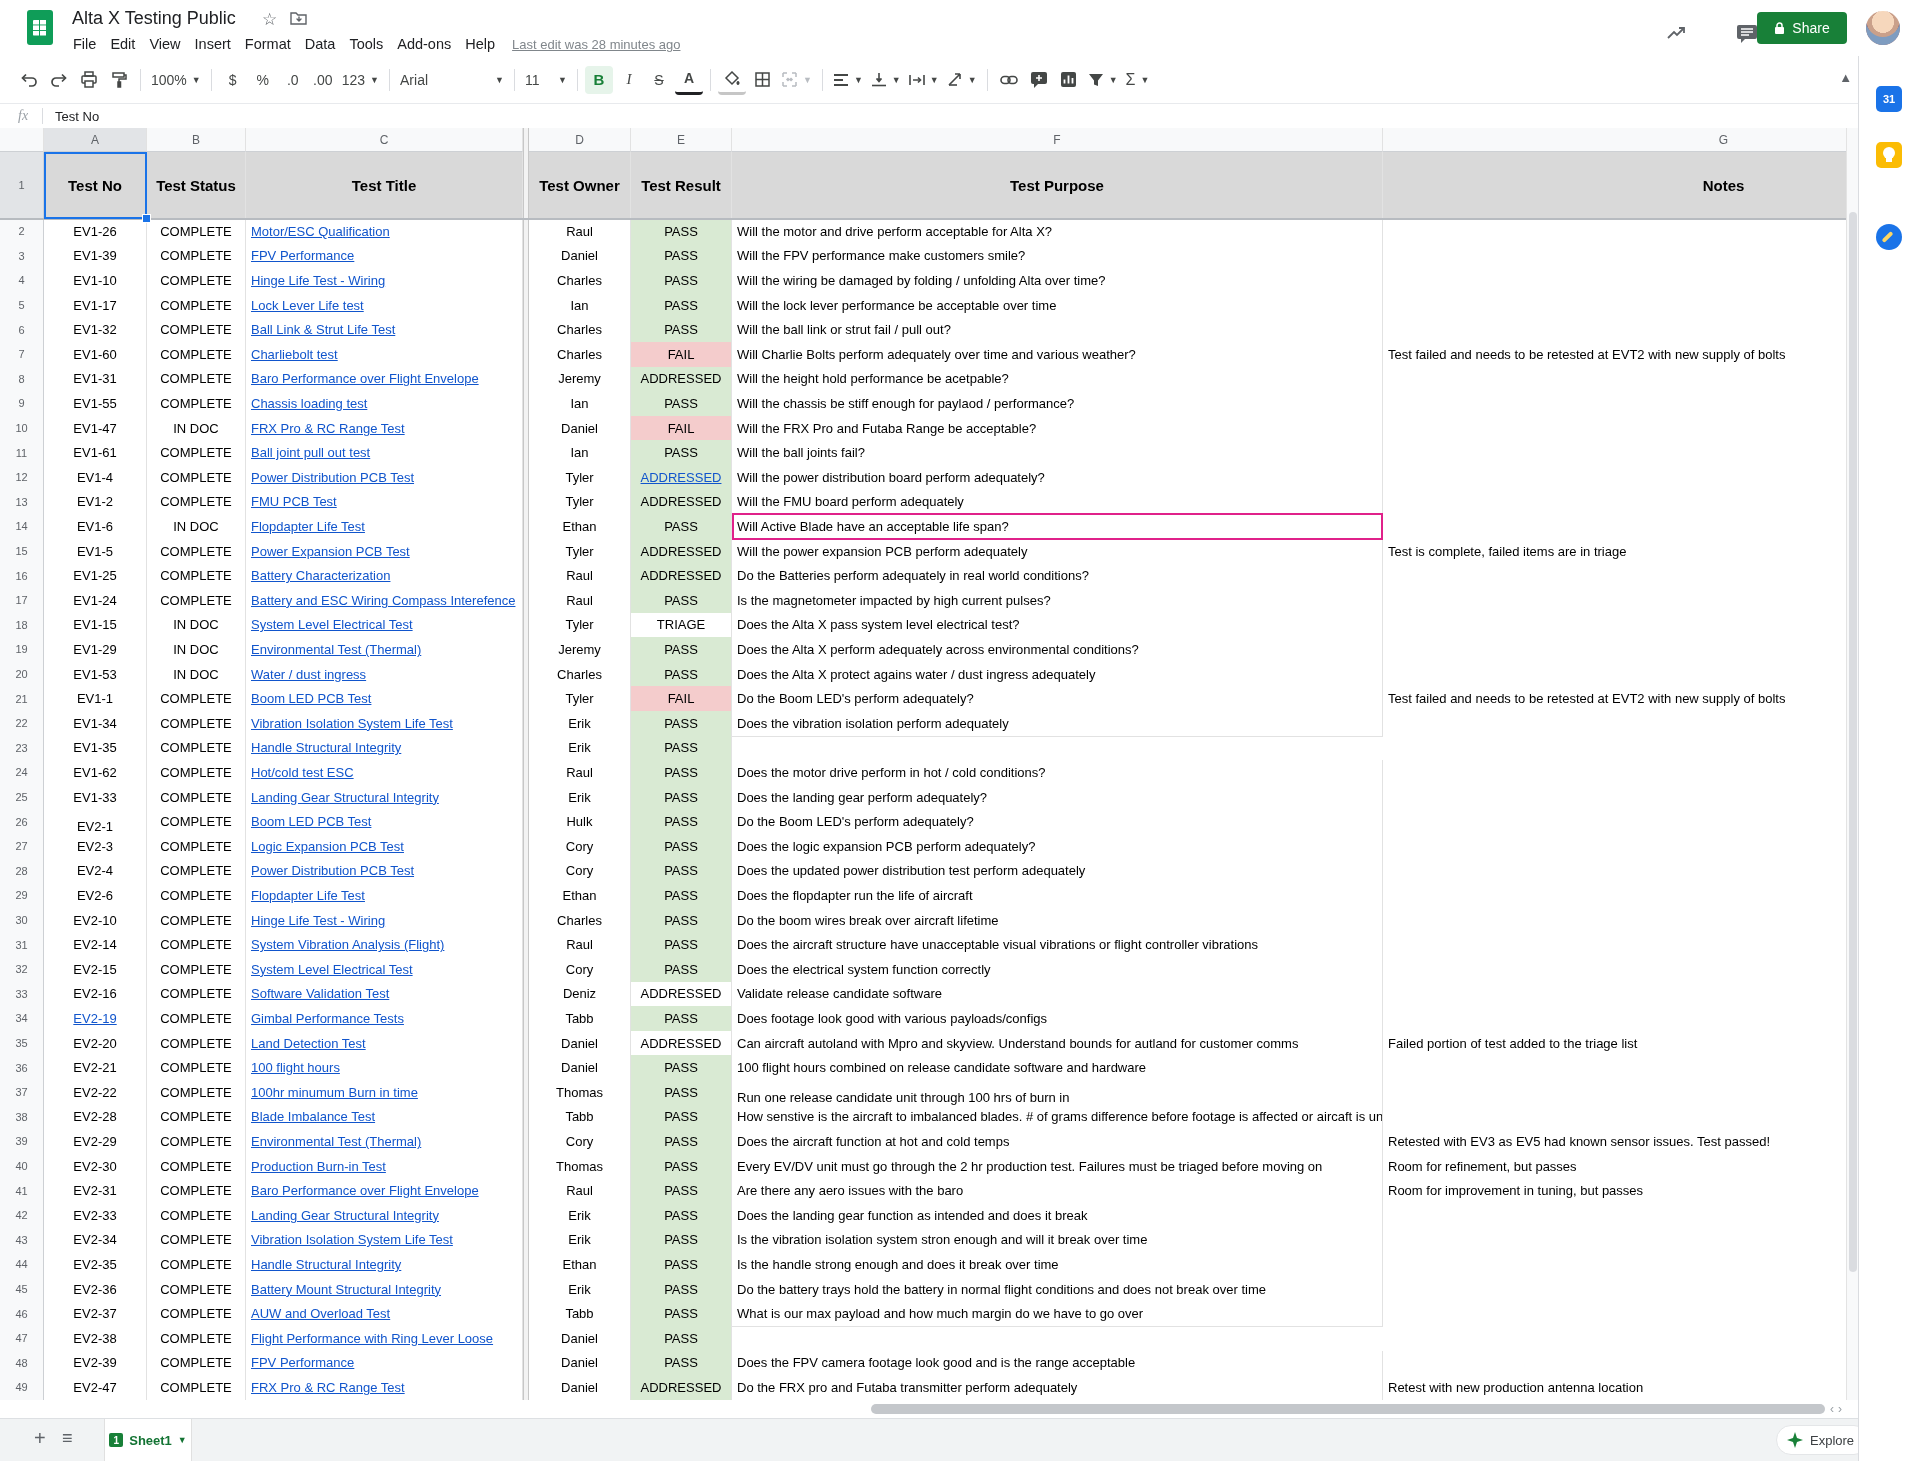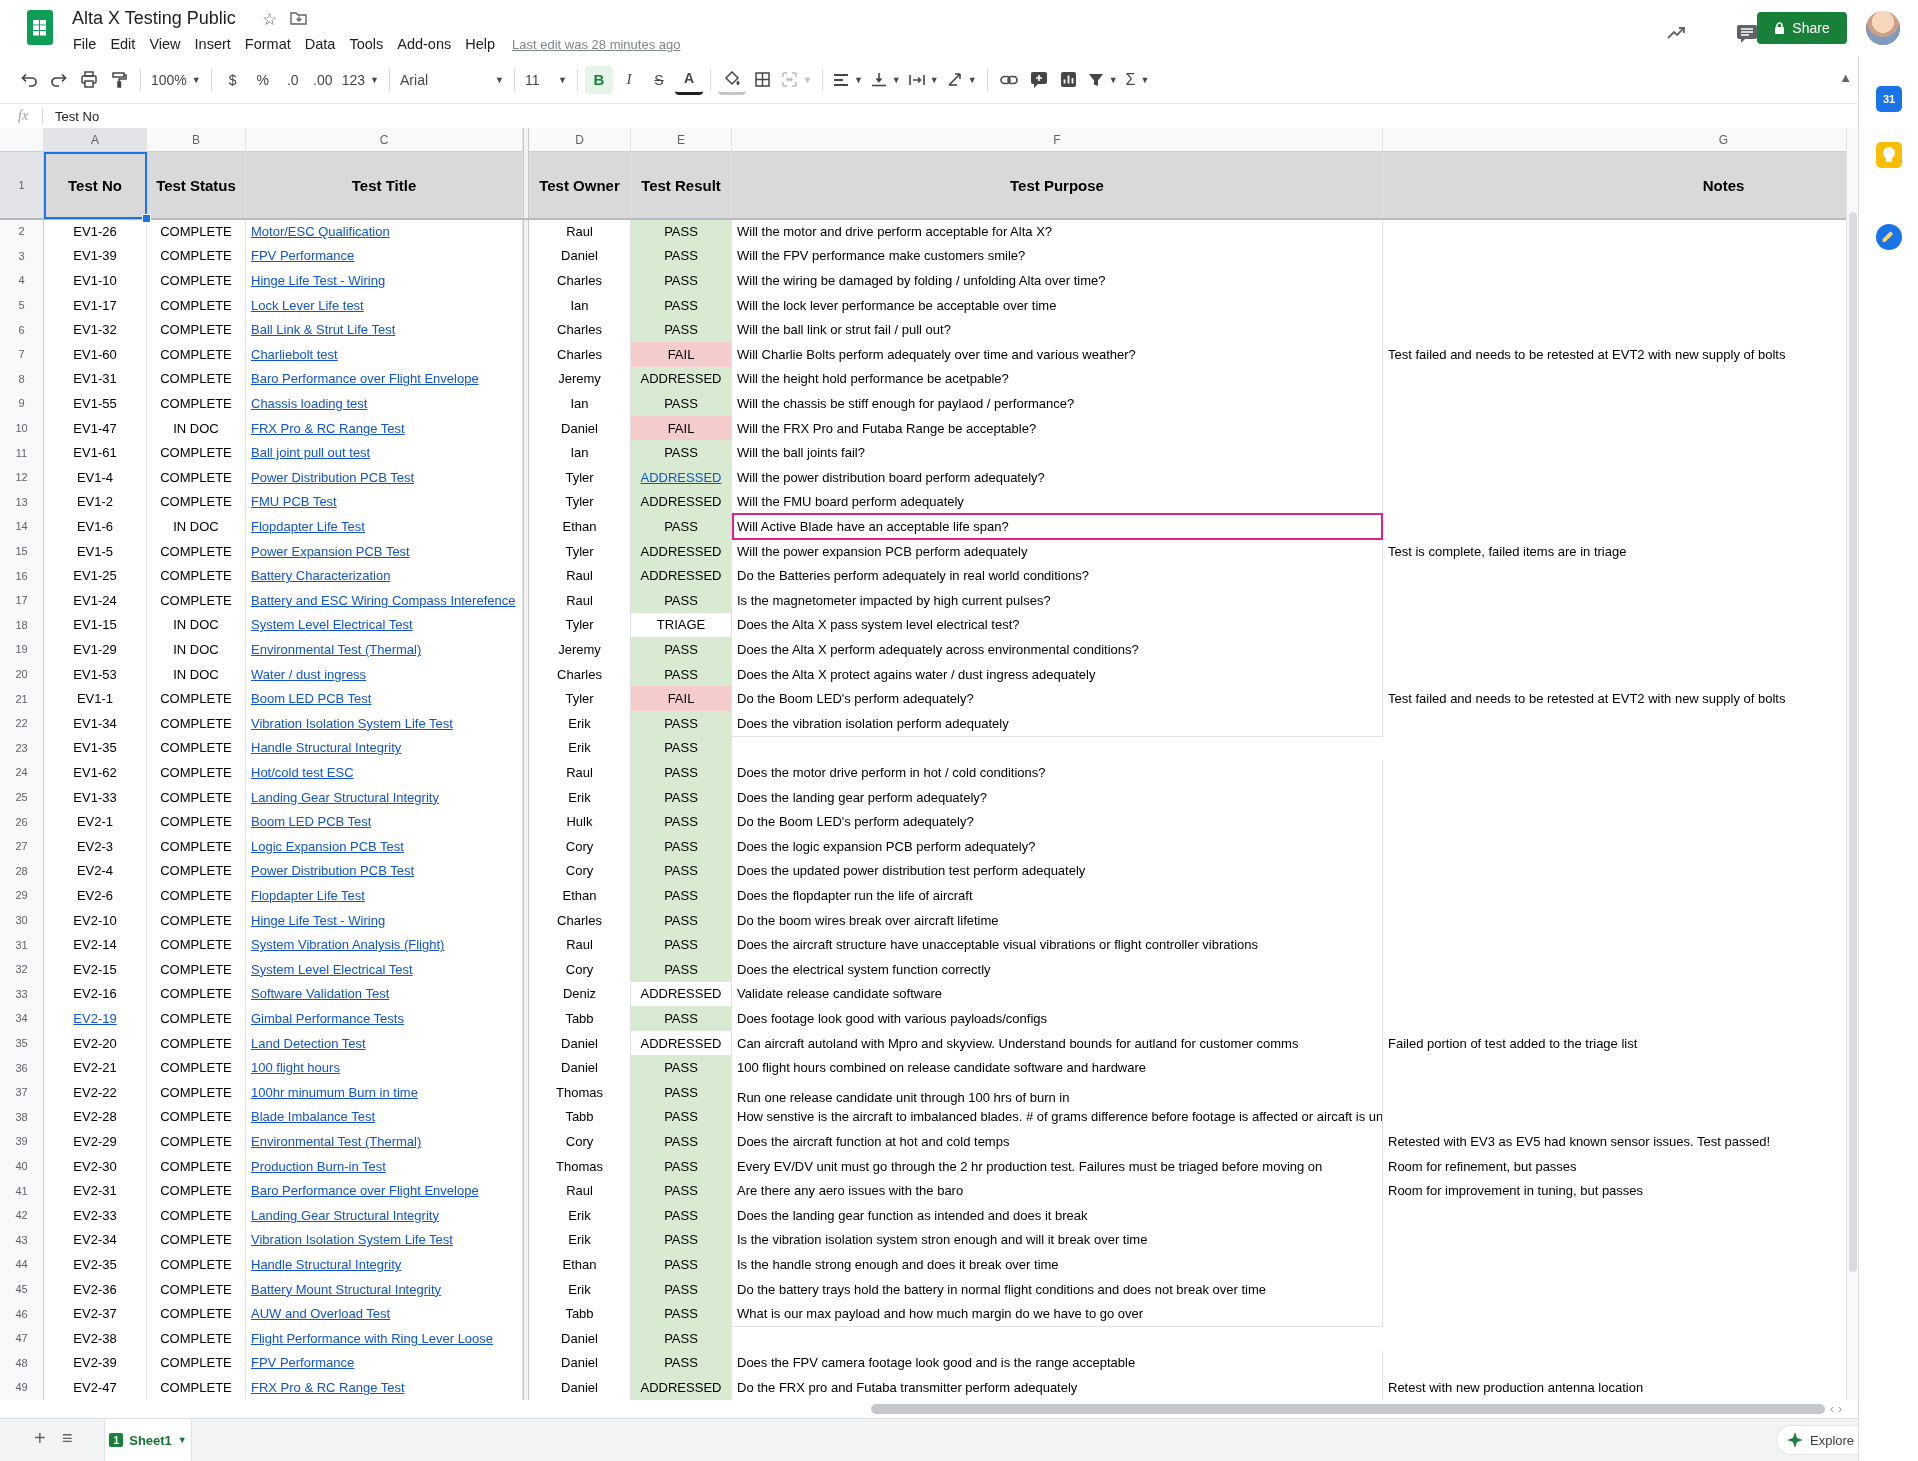--- a/index.html
+++ b/index.html
@@ -846,21 +846,21 @@
     </div>
     <div class="cell center fill-green" style="left: 631px; width: 101px; top: 656.8px; height: 25.6px;">
       <span>PASS</span>
     </div>
     <div class="cell left" style="left: 732px; width: 651px; top: 656.8px; height: 25.6px; align-items: center;">
       <span>Does the landing gear perform adequately?</span>
     </div>
     <div class="cell left" style="left: 1383px; width: 682px; top: 656.8px; height: 25.6px;">
       <span></span>
     </div>
-    <div class="cell center" style="left: 44px; width: 103px; top: 681.4px; height: 25.6px;">
+    <div class="cell center" style="left: 44px; width: 103px; top: 681.4px; height: 25.6px; align-items: flex-end;">
       <span>EV2-1</span>
     </div>
     <div class="cell center" style="left: 147px; width: 99px; top: 681.4px; height: 25.6px;">
       <span>COMPLETE</span>
     </div>
     <div class="cell left" style="left: 246px; width: 277px; top: 681.4px; height: 25.6px;">
       <span class="link">Boom LED PCB Test</span>
     </div>
     <div class="cell center" style="left: 529px; width: 102px; top: 681.4px; height: 25.6px;">
       <span>Hulk</span>

